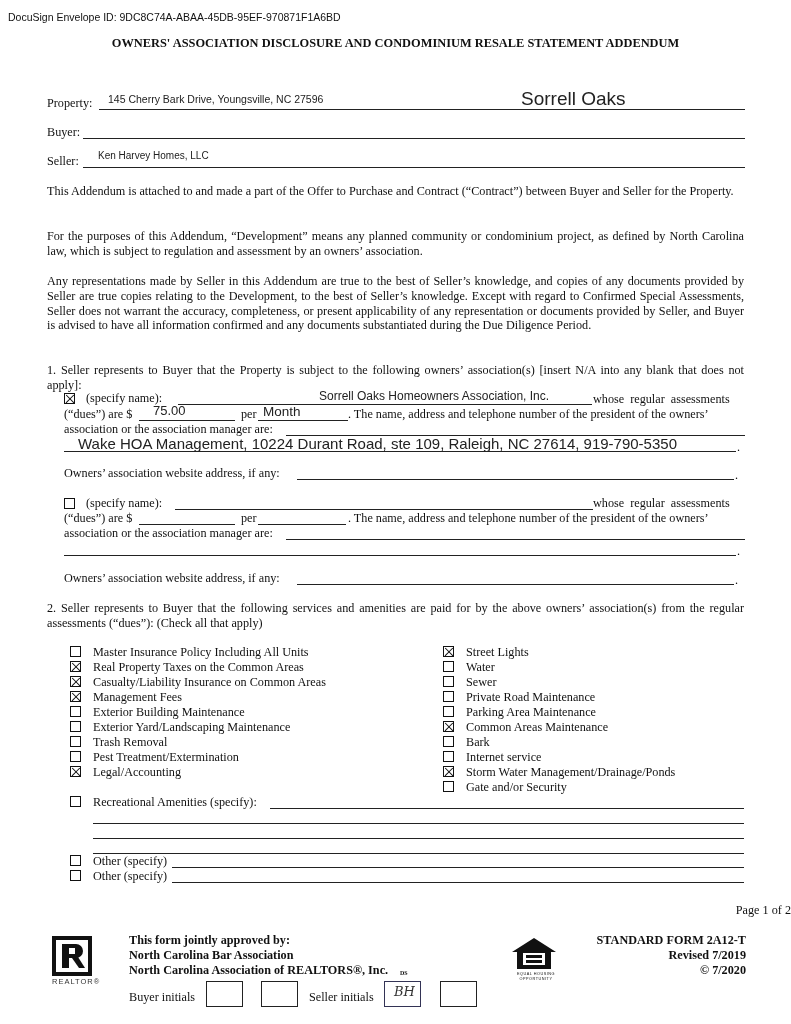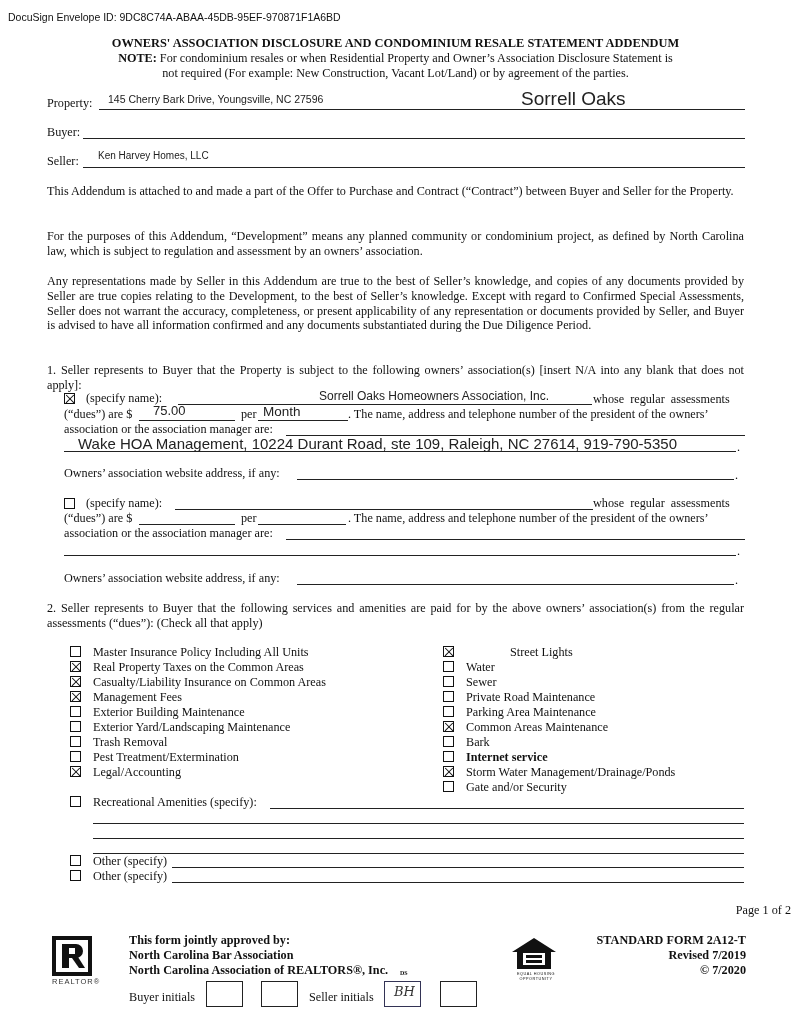--- a/index.html
+++ b/index.html
@@ -24,22 +24,20 @@
   .initbox { position: absolute; width: 37px; height: 26px; border: 1.5px solid #222; box-sizing: border-box; }
   .page-num { left: 0; width: 791px; text-align: right; top: 903px; font-size: 12.2px; }
 </style>
 </head>
 <body>
 
 <div class="abs envelope sans">DocuSign Envelope ID: 9DC8C74A-ABAA-45DB-95EF-970871F1A6BD</div>
 
 <div class="abs title">OWNERS' ASSOCIATION DISCLOSURE AND CONDOMINIUM RESALE STATEMENT ADDENDUM</div>
 <div class="abs note">
-  <div><b>NOTE:</b> <span>For condominium resales or when Residential Property and Owner’s Association Disclosure Statement is</span></div>
-  <div>not required (For example: New Construction, Vacant Lot/Land) or by agreement of the parties.</div>
 </div>
 
 <div class="label" style="left:47px; top:96px;">Property:</div>
 <div class="line" style="left:99px; top:109px; width:308px;"></div>
 <div class="line" style="left:407px; top:109px; width:338px;"></div>
 <div class="fill" style="left:108px; top:93px; font-size:10.5px;">145 Cherry Bark Drive, Youngsville, NC 27596</div>
 <div class="fill" style="left:521px; top:88px; font-size:19px;">Sorrell Oaks</div>
 
 <div class="label" style="left:47px; top:125px;">Buyer:</div>
 <div class="line" style="left:83px; top:138px; width:662px;"></div>
@@ -131,42 +129,42 @@
 
   <div class="cb" style="left:70px; top:751px;"></div>
   <div class="item-label" style="left:93px; top:750px;">Pest Treatment/Extermination</div>
 
   <div class="cb checked" style="left:70px; top:766px;"></div>
   <div class="item-label" style="left:93px; top:765px;">Legal/Accounting</div>
 </div>
 
 <div>
   <div class="cb checked" style="left:443px; top:646px;"></div>
-  <div class="item-label" style="left:466px; top:645px;margin-left:44px;">Street Lights</div>
+  <div class="item-label" style="left:466px; top:645px;">Street Lights</div>
 
   <div class="cb" style="left:443px; top:661px;"></div>
   <div class="item-label" style="left:466px; top:660px;">Water</div>
 
   <div class="cb" style="left:443px; top:676px;"></div>
   <div class="item-label" style="left:466px; top:675px;">Sewer</div>
 
   <div class="cb" style="left:443px; top:691px;"></div>
   <div class="item-label" style="left:466px; top:690px;">Private Road Maintenance</div>
 
   <div class="cb" style="left:443px; top:706px;"></div>
   <div class="item-label" style="left:466px; top:705px;">Parking Area Maintenance</div>
 
   <div class="cb checked" style="left:443px; top:721px;"></div>
   <div class="item-label" style="left:466px; top:720px;">Common Areas Maintenance</div>
 
   <div class="cb" style="left:443px; top:736px;"></div>
   <div class="item-label" style="left:466px; top:735px;">Bark</div>
 
   <div class="cb" style="left:443px; top:751px;"></div>
-  <div class="item-label" style="left:466px; top:750px;font-weight:bold;">Internet service</div>
+  <div class="item-label" style="left:466px; top:750px;">Internet service</div>
 
   <div class="cb checked" style="left:443px; top:766px;"></div>
   <div class="item-label" style="left:466px; top:765px;">Storm Water Management/Drainage/Ponds</div>
 
   <div class="cb" style="left:443px; top:781px;"></div>
   <div class="item-label" style="left:466px; top:780px;">Gate and/or Security</div>
 </div>
 
 <div class="cb" style="left:70px; top:796px;"></div>
 <div class="item-label" style="left:93px; top:795px;">Recreational Amenities (specify):</div>

